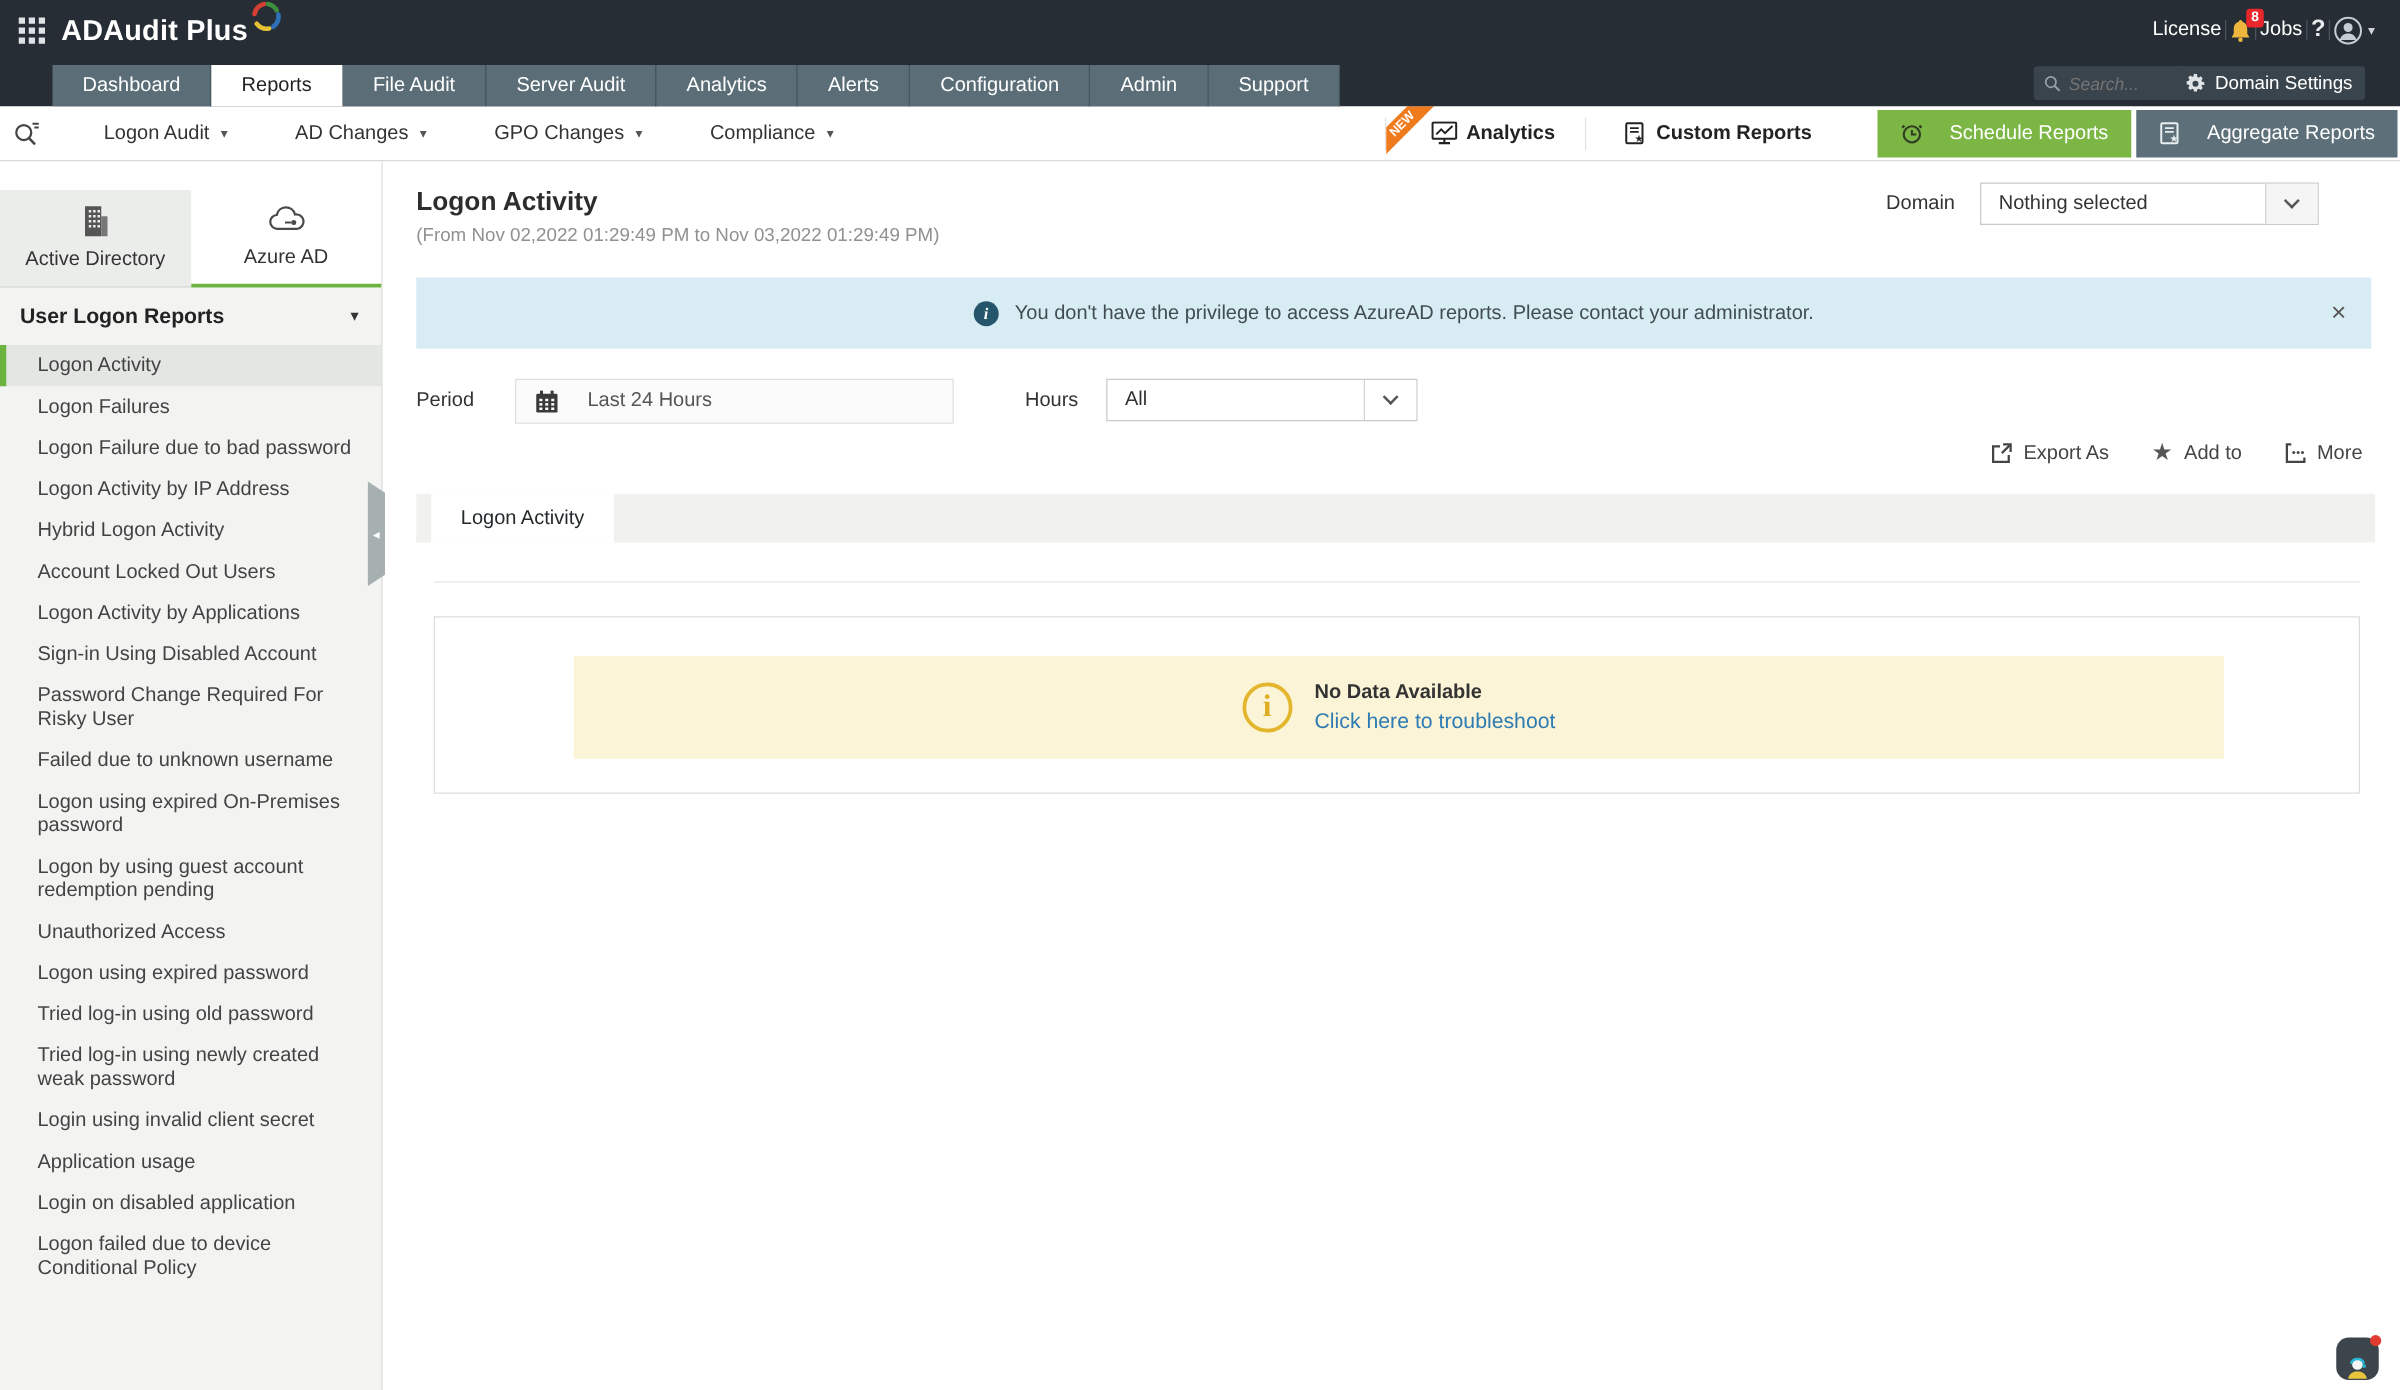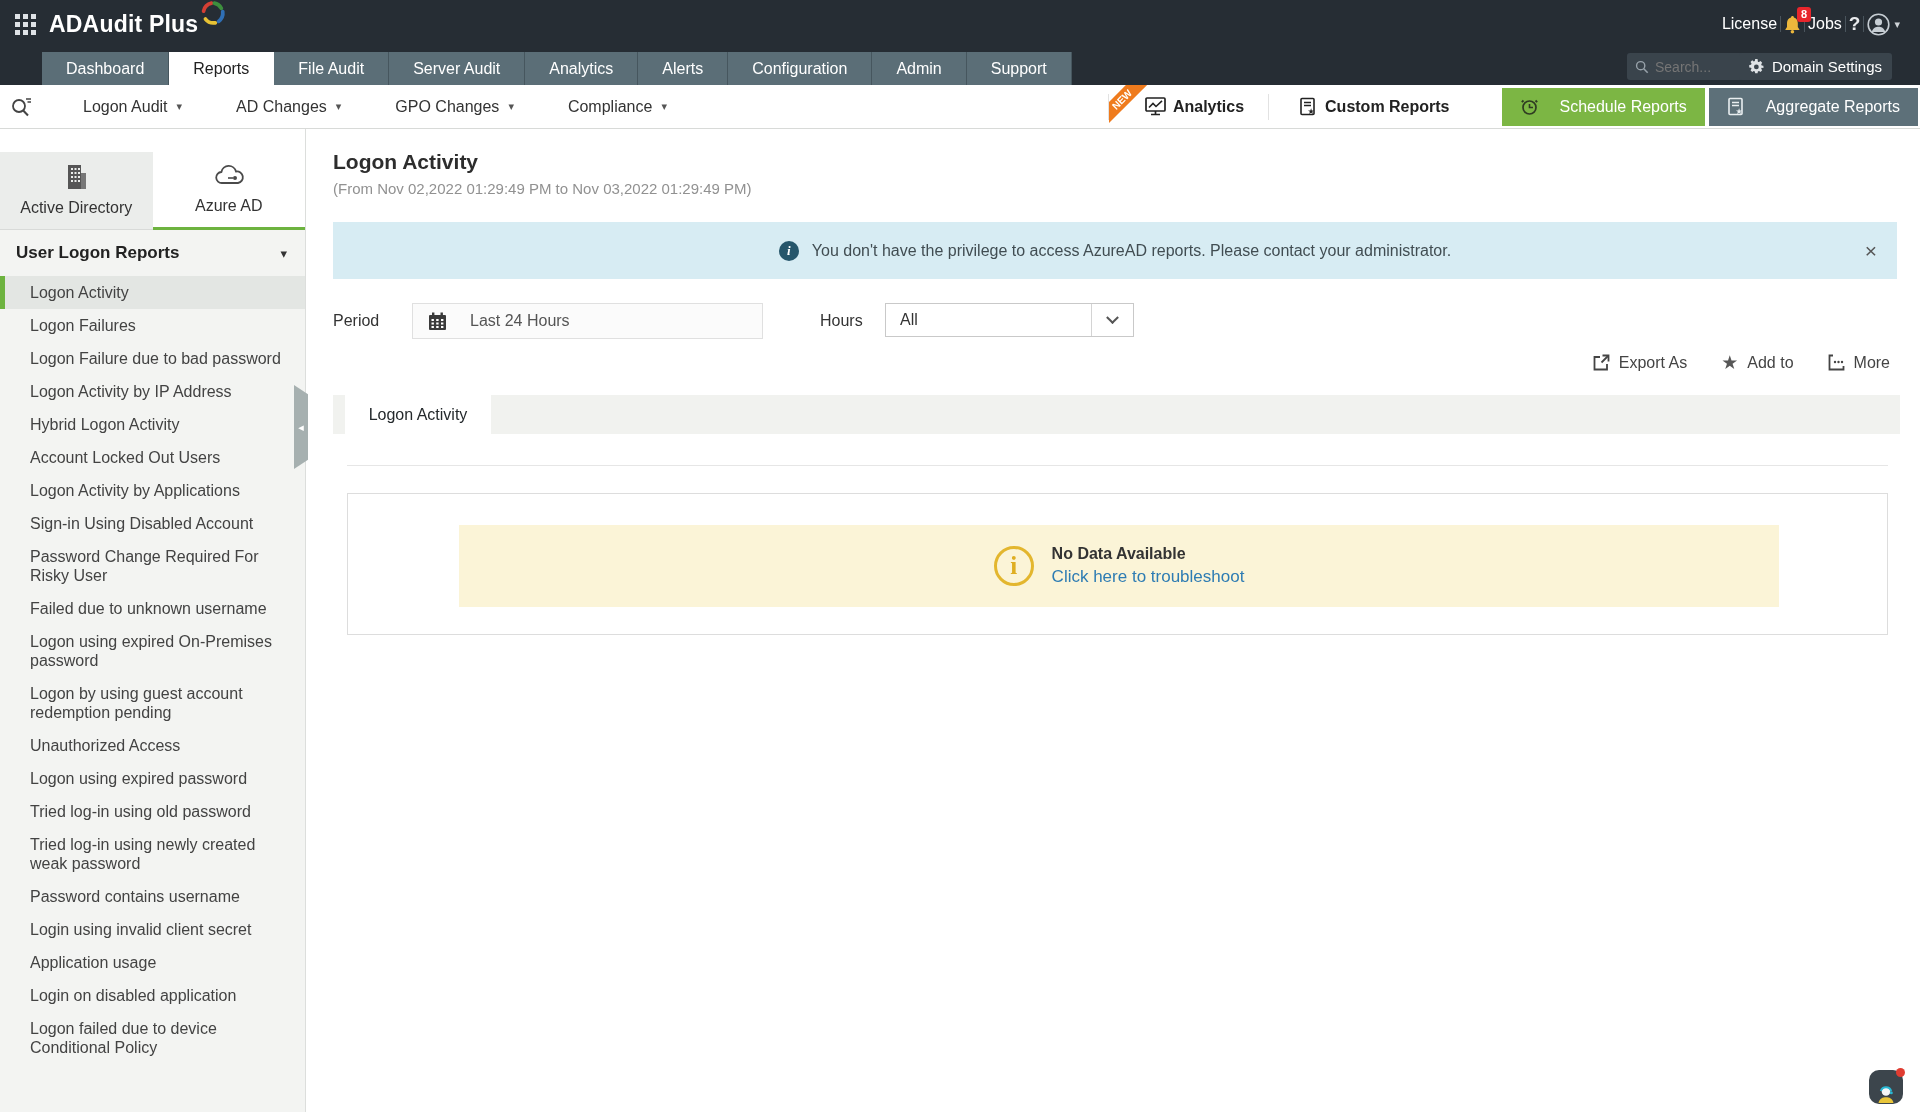--- a/index.html
+++ b/index.html
@@ -19,21 +19,21 @@
   .help-link { font-size:19px; font-weight:bold; color:#e8eaec; }
   .avatar-wrap { display:flex; align-items:center; gap:4px; }
   .caret { font-size:11px; color:#cfd4d8; }
 
   
   .navrow { position:absolute; top:48px; left:0; right:0; height:37px; background:#262d34; z-index:4; }
   .tabs { position:absolute; left:42px; top:4px; bottom:0; display:flex; }
   .tab { background:#5b6e77; color:#fff; font-size:16px; display:flex; align-items:center; padding:0 24px; border-right:1px solid #46565e; cursor:pointer; white-space:nowrap; }
   .tab.active { background:#fff; color:#222; border-right-color:#fff; }
   .nav-search { position:absolute; right:169px; top:5px; width:124px; height:27px; background:#3a444c; border-radius:3px; display:flex; align-items:center; padding:0 8px; gap:6px; }
-  .nav-search input { background:transparent; border:none; outline:none; color:#98a2aa; font-size:14px; width:80px; font-family:inherit; }
+  .nav-search input { background:transparent; border:none; outline:none; color:#98a2aa; font-size:14px; width:80px; font-family:inherit;font-style:italic; }
   .nav-domain { position:absolute; right:28px; top:5px; height:27px; background:#3a444c; border-radius:3px; display:flex; align-items:center; gap:7px; padding:0 10px; color:#fff; font-size:15px; }
 
   
   .subnav { position:absolute; top:85px; left:0; right:0; height:44px; background:#fff; border-bottom:1px solid #d8dad8; display:flex; align-items:center; z-index:3; }
   .rsearch { margin-left:10px; display:flex; }
   .menus { display:flex; align-items:center; margin-left:24px; }
   .menu-item { font-size:16px; color:#333; padding:0 27px; display:flex; align-items:center; gap:9px; cursor:pointer; white-space:nowrap; }
   .menu-item .caret { color:#555; }
   .subnav-right { margin-left:auto; display:flex; align-items:center; height:100%; }
   .analytics-cell { position:relative; height:100%; display:flex; align-items:center; gap:7px; font-size:16px; font-weight:bold; color:#222; padding:0 24px 0 36px; }
@@ -340,38 +340,46 @@
         <div class="side-item"><span>Logon by using guest account redemption pending</span></div>
 
         <div class="side-item"><span>Unauthorized Access</span></div>
 
         <div class="side-item"><span>Logon using expired password</span></div>
 
         <div class="side-item"><span>Tried log-in using old password</span></div>
 
         <div class="side-item"><span>Tried log-in using newly created weak password</span></div>
 
-        <div class="side-item"><span>Password contains username</span></div>
 
         <div class="side-item"><span>Login using invalid client secret</span></div>
 
         <div class="side-item"><span>Application usage</span></div>
 
         <div class="side-item"><span>Login on disabled application</span></div>
 
         <div class="side-item"><span>Logon failed due to device Conditional Policy</span></div>
       </div>
     <div class="collapse-handle">
       <span>◂</span>
     </div>
   </div>
 
   <div class="page-title">Logon Activity</div>
   <div class="page-sub">(From Nov 02,2022 01:29:49 PM to Nov 03,2022 01:29:49 PM)</div>
 
+  <div class="domain-wrap">
+    <span class="domain-lbl">Domain</span>
+    <div class="dd domain">
+      <span class="val">Nothing selected</span>
+      <span class="chev-cell">
+          <span class="chev"></span>
+        </span>
+    </div>
+  </div>
 
   <div class="banner">
     <span class="banner-info">i</span>
     <span>You don't have the privilege to access AzureAD reports. Please contact your administrator.</span>
     <span class="banner-close">×</span>
   </div>
 
   <span class="lbl" style="left:333px; top:312px;">Period</span>
   <div class="period-field">
     <svg width="19" height="19" viewBox="0 0 19 19">

